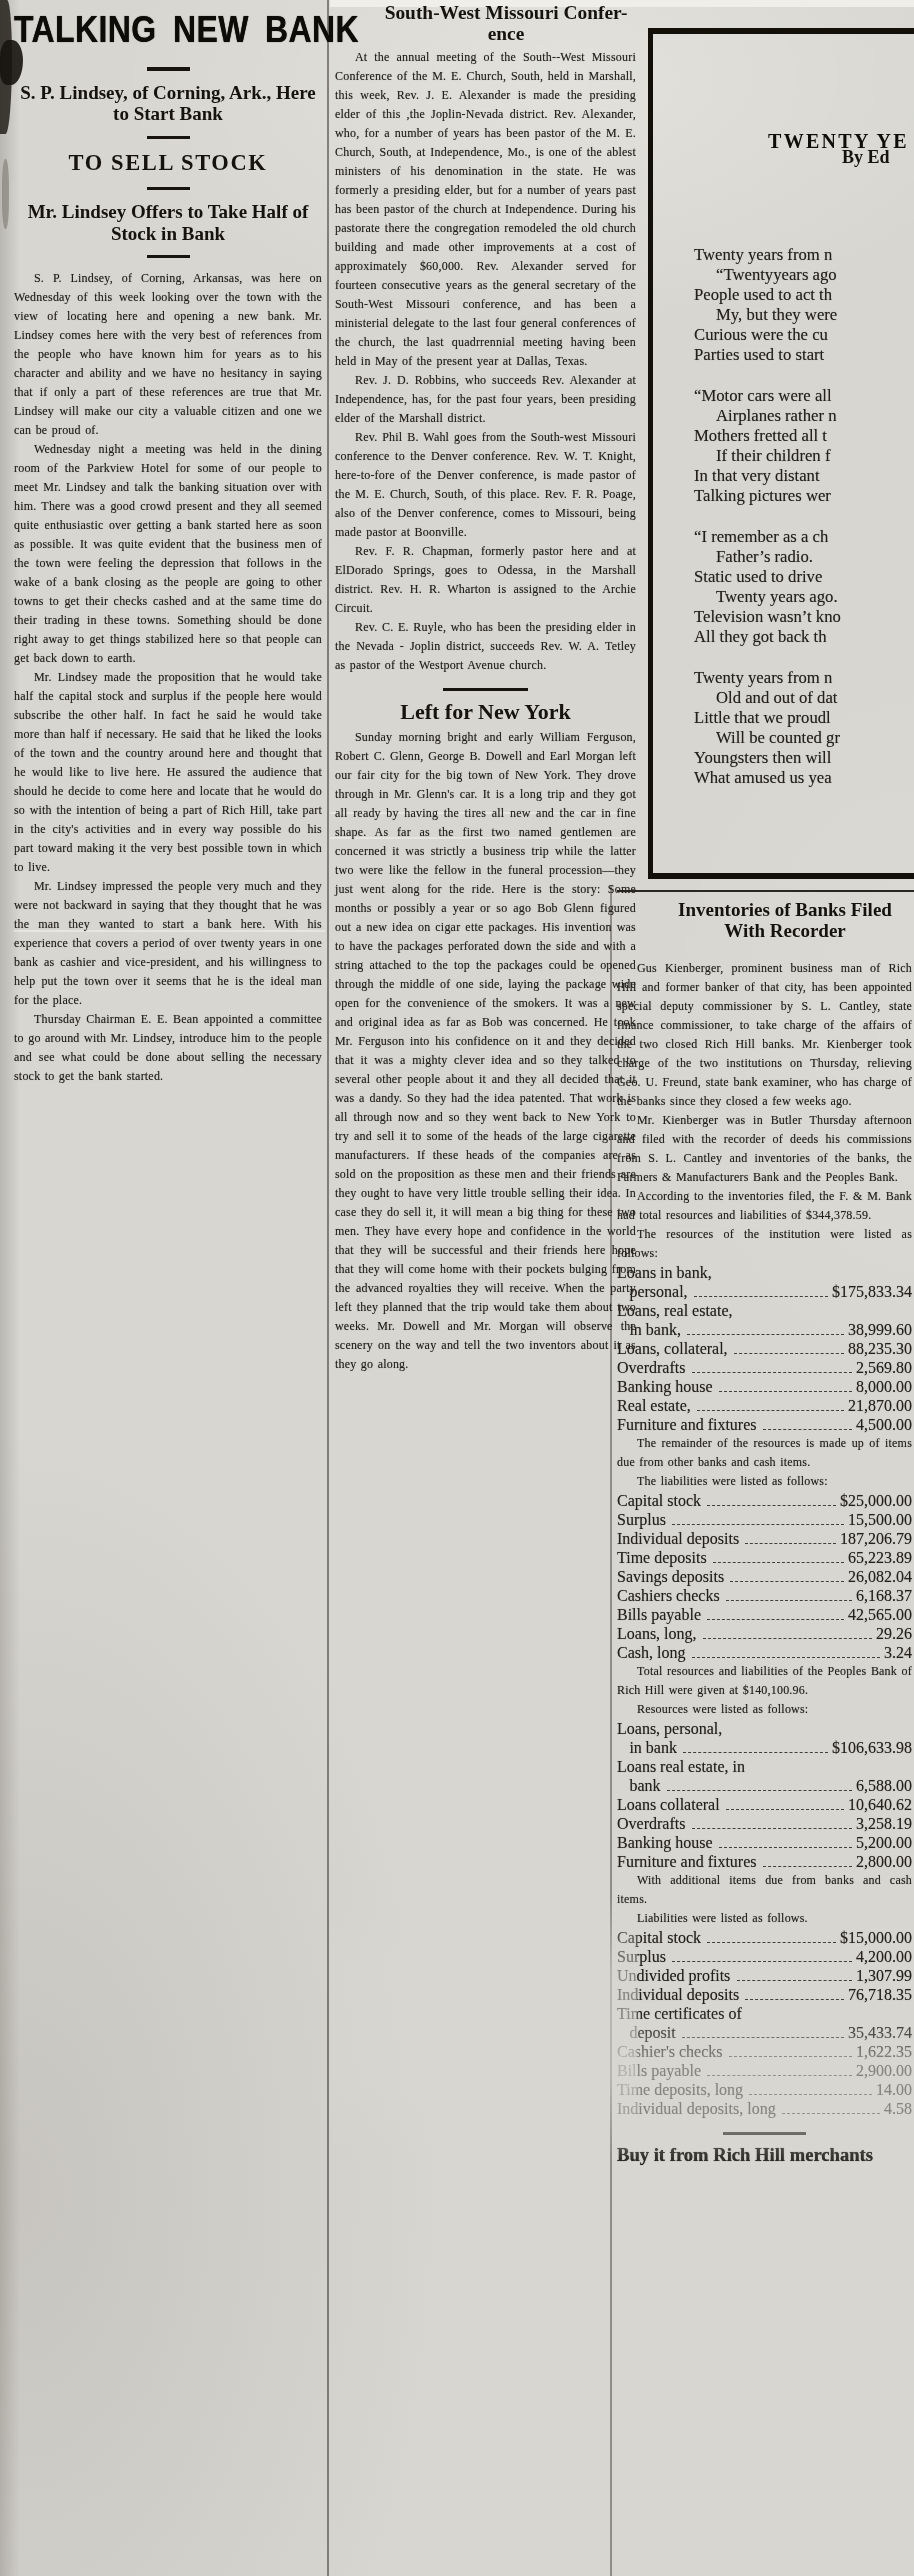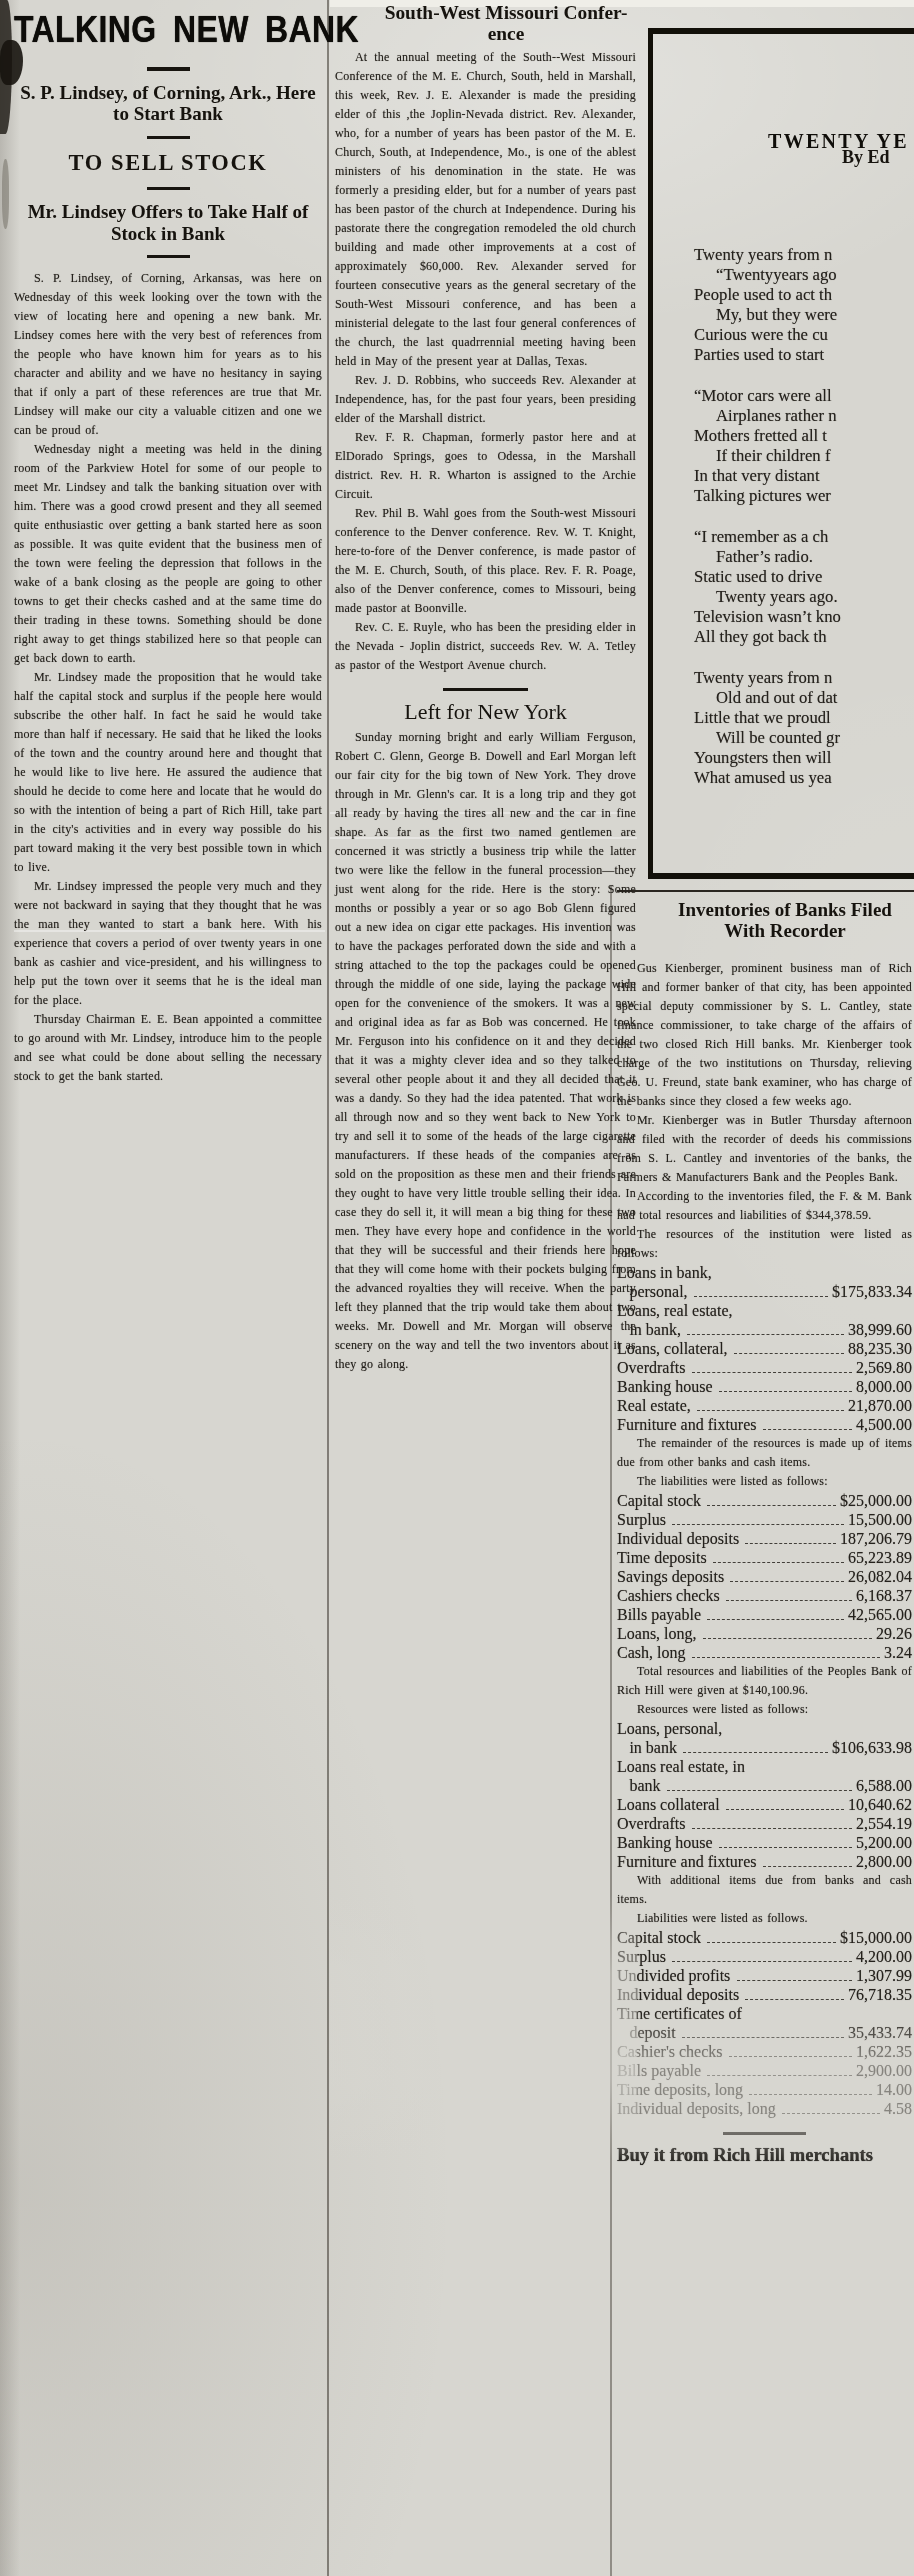--- a/index.html
+++ b/index.html
@@ -35,21 +35,21 @@
   .kicker{font-weight:bold;font-size:22.5px;letter-spacing:1.6px;text-align:center;color:#16130e;}
   
   .vrule{position:absolute;background:rgba(58,53,45,.55);}
   #rule-1{left:327px;top:0;width:1.6px;height:2576px;}
   #rule-2{left:610px;top:885px;width:1.6px;height:1691px;background:rgba(58,53,45,.45);}
   #rule-under-box{position:absolute;left:617px;top:890px;width:297px;height:1.6px;background:#2a2620;}
   
   #col-mid{position:absolute;left:335px;top:1.6px;width:301px;}
   .mid-heading{font-weight:bold;font-size:19.4px;line-height:21px;text-align:center;color:#16130e;margin-bottom:4.7px;}
   .mid-divider{width:85px;height:3.1px;background:#17140f;margin:12.4px auto 7.8px;}
-  .sec-heading{font-weight:normal;font-size:22px;text-align:center;color:#16130e;margin-bottom:3.1px;}
+  .sec-heading{font-weight:bold;font-size:22px;text-align:center;color:#16130e;margin-bottom:3.1px;}
   
   #box-twenty{
     position:absolute;left:648px;top:28px;width:435px;height:851px;
     border-top:6.2px solid #121009;border-left:5.4px solid #121009;border-bottom:6.2px solid #121009;
   }
   .box-title{position:absolute;left:115px;top:48px;font-weight:bold;font-size:20px;letter-spacing:2.3px;color:#0f0d09;white-space:nowrap;margin-top:48px;}
   .box-byline{position:absolute;left:189px;top:113px;font-weight:bold;font-size:18px;color:#16130e;white-space:nowrap;}
   .poem{position:absolute;left:41px;top:211px;font-size:16.7px;line-height:20px;width:373px;}
   .poem-line{white-space:nowrap;text-shadow:0 0 0.8px rgba(45,40,33,.45);}
   .poem-line.indented{padding-left:22px;}
@@ -122,23 +122,23 @@
 
   <div id="col-mid">
     <div class="mid-heading pre-line">South-West Missouri Confer-
 ence</div>
     <div class="body-text">
 
         <p>At the annual meeting of the South--West Missouri Conference of the M. E. Church, South, held in Marshall, this week, Rev. J. E. Alexander is made the presiding elder of this ,the Joplin-Nevada district. Rev. Alexander, who, for a number of years has been pastor of the M. E. Church, South, at Independence, Mo., is one of the ablest ministers of his denomination in the state. He was formerly a presiding elder, but for a number of years past has been pastor of the church at Independence. During his pastorate there the congregation remodeled the old church building and made other improvements at a cost of approximately $60,000. Rev. Alexander served for fourteen consecutive years as the general secretary of the South-West Missouri conference, and has been a ministerial delegate to the last four general conferences of the church, the last quadrrennial meeting having been held in May of the present year at Dallas, Texas.</p>
 
         <p>Rev. J. D. Robbins, who succeeds Rev. Alexander at Independence, has, for the past four years, been presiding elder of the Marshall district.</p>
 
+        <p>Rev. Phil B. Wahl goes from the South-west Missouri conference to the Denver conference. Rev. W. T. Knight, here-to-fore of the Denver conference, is made pastor of the M. E. Church, South, of this place. Rev. F. R. Poage, also of the Denver conference, comes to Missouri, being made pastor at Boonville.</p>
+
         <p>Rev. F. R. Chapman, formerly pastor here and at ElDorado Springs, goes to Odessa, in the Marshall district. Rev. H. R. Wharton is assigned to the Archie Circuit.</p>
-
-        <p>Rev. Phil B. Wahl goes from the South-west Missouri conference to the Denver conference. Rev. W. T. Knight, here-to-fore of the Denver conference, is made pastor of the M. E. Church, South, of this place. Rev. F. R. Poage, also of the Denver conference, comes to Missouri, being made pastor at Boonville.</p>
 
         <p>Rev. C. E. Ruyle, who has been the presiding elder in the Nevada - Joplin district, succeeds Rev. W. A. Tetley as pastor of the Westport Avenue church.</p>
       </div>
     <div class="mid-divider"></div>
     <div class="sec-heading">Left for New York</div>
     <div class="body-text">
 
         <p>Sunday morning bright and early William Ferguson, Robert C. Glenn, George B. Dowell and Earl Morgan left our fair city for the big town of New York. They drove through in Mr. Glenn's car. It is a long trip and they got all ready by having the tires all new and the car in fine shape. As far as the first two named gentlemen are concerned it was strictly a business trip while the latter two were like the fellow in the funeral procession—they just went along for the ride. Here is the story: Some months or possibly a year or so ago Bob Glenn figured out a new idea on cigar ette packages. His invention was to have the packages perforated down the side and with a string attached to the top the packages could be opened through the middle of one side, laying the package wide open for the convenience of the smokers. It was a new and original idea as far as Bob was concerned. He took Mr. Ferguson into his confidence on it and they decided that it was a mighty clever idea and so they talked to several other people about it and they all decided that it was a dandy. So they had the idea patented. That work is all through now and so they went back to New York to try and sell it to some of the heads of the large cigarette manufacturers. If these heads of the companies are as sold on the proposition as these men and their friends are they ought to have very little trouble selling their idea. In case they do sell it, it will mean a big thing for these two men. They have every hope and confidence in the world that they will be successful and their friends here hope that they will come home with their pockets bulging from the advanced royalties they will receive. When the party left they planned that the trip would take them about two weeks. Mr. Dowell and Mr. Morgan will observe the scenery on the way and tell the two inventors about it as they go along.</p>
       </div>
   </div>
@@ -351,21 +351,21 @@
 
         <div class="lrow">
           <span class="lbl">Loans collateral</span>
           <span class="leader"></span>
           <span class="amt">10,640.62</span>
         </div>
 
         <div class="lrow">
           <span class="lbl">Overdrafts</span>
           <span class="leader"></span>
-          <span class="amt">2,554.19</span>
+          <span class="amt">3,258.19</span>
         </div>
 
         <div class="lrow">
           <span class="lbl">Banking house</span>
           <span class="leader"></span>
           <span class="amt">5,200.00</span>
         </div>
 
         <div class="lrow">
           <span class="lbl">Furniture and fixtures</span>

